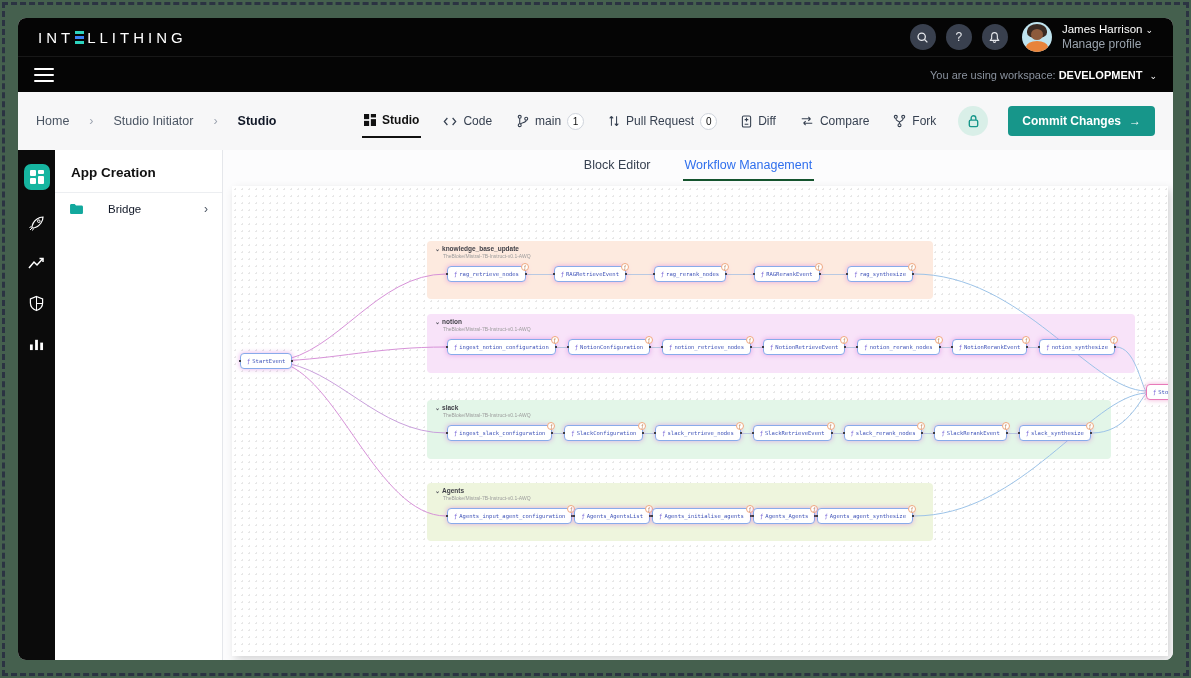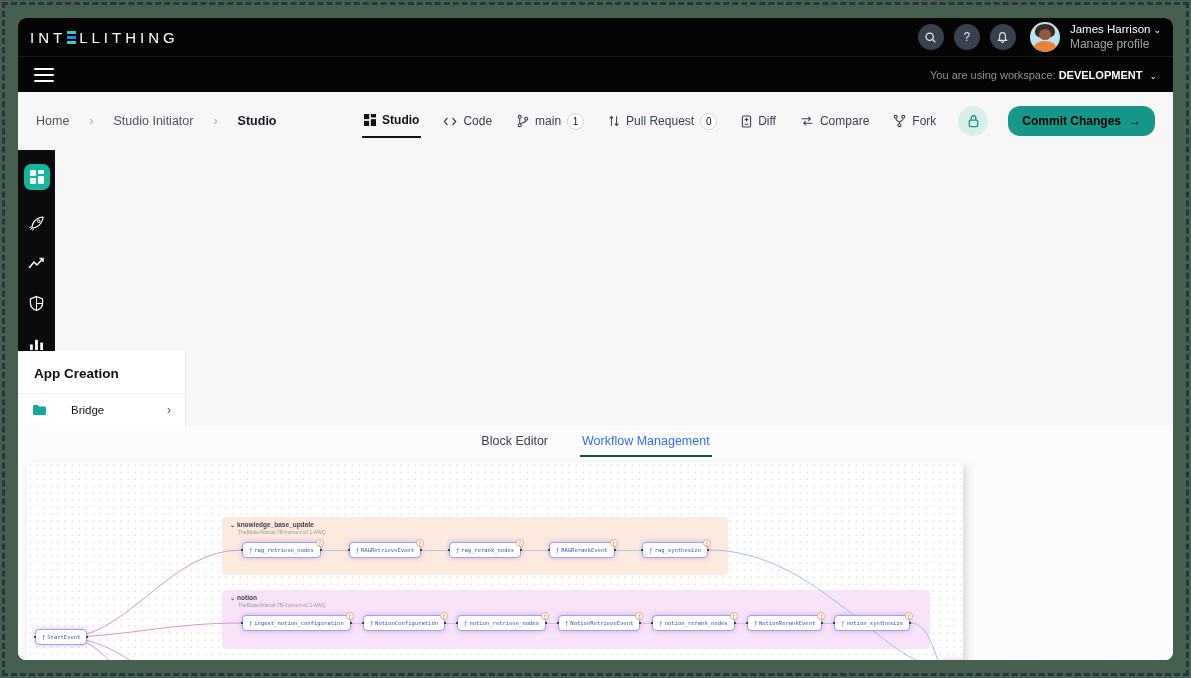--- a/index.html
+++ b/index.html
@@ -2,21 +2,21 @@
 <html><head>
 <meta charset="utf-8">
 <style>
   * { margin:0; padding:0; box-sizing:border-box; }
   html,body { width:1191px; height:678px; font-family:"Liberation Sans", sans-serif; }
   .screen { position:relative; width:1191px; height:678px; background:#45604e; overflow:hidden; }
   .frame-dash { position:absolute; inset:2px; border:3px dashed #2b3342; pointer-events:none; z-index:60; }
   .ui { position:absolute; left:18px; top:18px; width:1155px; height:642px; background:#f7f7f8; border-radius:8px; overflow:hidden; }
 
   
-  .bar1 { height:38px; background:#050505; display:flex; align-items:center; justify-content:space-between; padding:0 12px; }
+  .bar1 { height:38px; background:#050505; display:flex; align-items:center; justify-content:space-between; padding:0 20px; }
   .logo { display:flex; align-items:center; color:#fff; font-size:15px; letter-spacing:4px; font-weight:500; }
   .logo-e { display:inline-flex; flex-direction:column; gap:2px; margin:0 3px 0 1px; }
   .logo-e i { display:block; width:9px; height:3px; background:#2dd4bf; }
   .logo-e i.mid { background:#3b82f6; }
   .tb-right { display:flex; align-items:center; gap:10px; }
   .circle-btn { width:26px; height:26px; border-radius:50%; background:#39404e; color:#e5e7eb; display:flex; align-items:center; justify-content:center; font-size:12px; cursor:pointer; }
   .avatar { width:30px; height:30px; border-radius:50%; background:#bfe3ee; position:relative; overflow:hidden; margin-left:4px; }
   .avatar .hair { position:absolute; left:5px; top:2px; width:20px; height:14px; border-radius:50% 50% 40% 40%; background:#3a2a22; }
   .avatar .face { position:absolute; left:9px; top:7px; width:12px; height:11px; border-radius:50%; background:#8d5a3b; }
   .avatar .shirt { position:absolute; left:4px; top:19px; width:22px; height:12px; border-radius:50% 50% 0 0; background:#e8833a; }
@@ -37,24 +37,24 @@
   .header { height:58px; background:#f7f7f8; display:flex; align-items:center; justify-content:space-between; padding:0 18px; }
   .breadcrumb { font-size:12.5px; color:#4b5563; display:flex; gap:20px; align-items:center; }
   .breadcrumb .sep { color:#9ca3af; }
   .breadcrumb .last { color:#111827; font-weight:bold; }
   .toolbar { display:flex; align-items:center; gap:20px; }
   .tool-item { display:flex; align-items:center; gap:6px; font-size:12px; color:#374151; cursor:pointer; padding:9px 2px; }
   .tool-item svg { display:block; }
   .tool-item.active { color:#111; font-weight:bold; border-bottom:2px solid #111; }
   .badge-pill { width:17px; height:17px; border-radius:50%; border:1px solid #cfd4dc; background:#fff; font-size:10px; color:#111; display:flex; align-items:center; justify-content:center; }
   .lock-btn { width:30px; height:30px; border-radius:50%; background:#d9efe8; display:flex; align-items:center; justify-content:center; cursor:pointer; }
-  .commit-btn { background:#17968a; color:#000000; border:none; border-radius:12px; padding:8px 14px; font-size:12px; font-weight:bold; display:flex; align-items:center; gap:8px; cursor:pointer; font-family:"Liberation Sans", sans-serif; }
-
-  
-  .content { position:absolute; top:132px; left:0; right:0; bottom:0; display:flex;flex-direction:column; }
+  .commit-btn { background:#17968a; color:#ffffff; border:none; border-radius:4px; padding:8px 14px; font-size:12px; font-weight:bold; display:flex; align-items:center; gap:8px; cursor:pointer; font-family:"Liberation Sans", sans-serif; }
+
+  
+  .content { position:absolute; top:132px; left:0; right:0; bottom:0; display:flex; }
   .rail { width:37px; background:#0b0b0b; display:flex; flex-direction:column; align-items:center; padding-top:14px; gap:25px; }
   .rail-item { cursor:pointer; display:flex; align-items:center; justify-content:center; }
   .rail-item.active { width:26px; height:26px; background:#16b5a0; border-radius:7px; }
   .panel { width:168px; background:#fff; border-right:1px solid #e5e7eb; }
   .panel-title { font-size:13.5px; font-weight:bold; color:#111; padding:15px 16px 12px; border-bottom:1px solid #eceef1; }
   .search-box { position:relative; margin:13px 13px 8px; }
   .search-box input { width:100%; height:30px; border:1px solid #d6dae0; border-radius:8px; padding:0 8px 0 30px; font-size:11.5px; color:#374151; font-family:"Liberation Sans", sans-serif; background:#fff; }
   .search-box input::placeholder { color:#a7aeb8; }
   .search-box svg { position:absolute; left:9px; top:8px; }
   .module-row { display:flex; align-items:center; gap:24px; padding:9px 14px; font-size:11.5px; color:#111827; cursor:pointer; }

